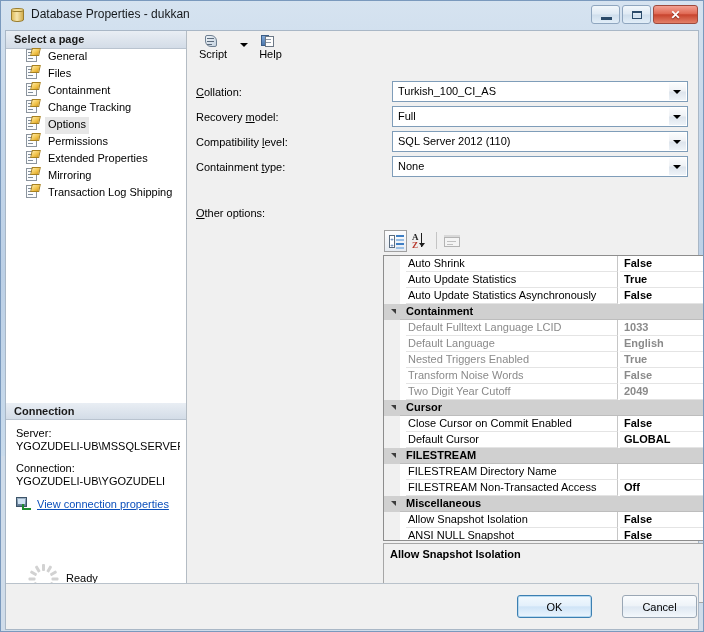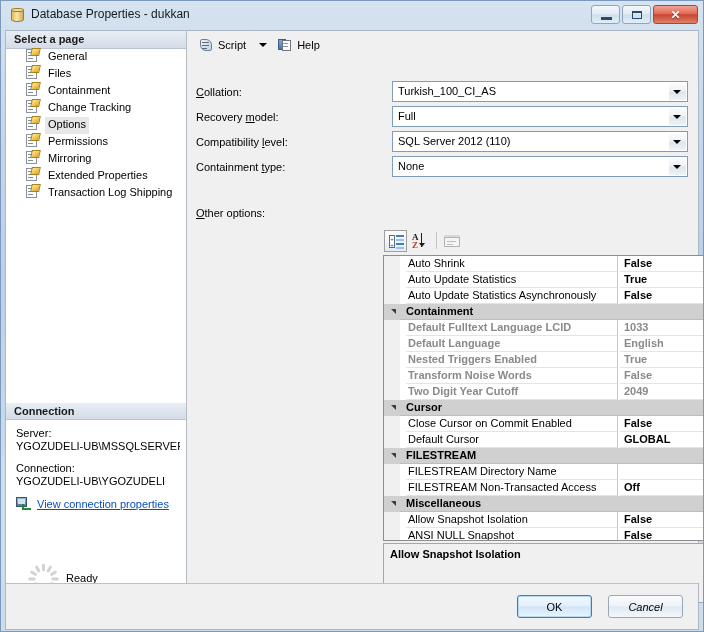--- a/index.html
+++ b/index.html
@@ -298,20 +298,21 @@
     padding-left: 8px;
     box-sizing: border-box;
   }
   .tb-item {
     display: flex;
     align-items: center;
     height: 22px;
     padding: 0 4px;
     font-size: 11px;
     cursor: default;
+    flex-direction: column;
   }
   .script-icon {
     position: relative;
     width: 15px; height: 14px;
     margin-right: 4px;
     flex: none;
   }
   .script-icon .pg {
     position: absolute;
     left: 1px; top: 1px;
@@ -582,21 +583,21 @@
     font-size: 11px;
     font-weight: bold;
     color: #000;
     border-bottom: 1px solid #e4e4e4;
     box-sizing: border-box;
     padding-left: 4px;
     white-space: nowrap;
     overflow: hidden;
   }
   .row.disabled .name,
-  .row.disabled .value { color: #8a8a8a; font-weight: bold; }
+  .row.disabled .value { color: #8a8a8a; }
   .row.category {
     background: #d0d0d0;
     height: 16px;
   }
   .row.category .cat-label {
     position: absolute;
     left: 22px; top: 0;
     height: 16px;
     line-height: 15px;
     font-size: 11px;
@@ -665,21 +666,21 @@
     justify-content: center;
     cursor: default;
     margin-left: 12px;
   }
   .btn.ok {
     right: 106px;
     border-color: #3c7fb1;
     box-shadow: 0 0 0 1px #b5d8f0 inset;
     background: linear-gradient(to bottom, #f2f9fe 0%, #e4f0fb 46%, #cfe4f7 52%, #ecf5fd 100%);
   }
-  .btn.cancel { right: 15px; font-style: italic; }
+  .btn.cancel { right: 1px; }
 </style>
 </head>
 <body>
 
 <div class="window">
 
   <div class="titlebar">
     <div class="title-icon">
       <div class="cyl-body"></div>
       <div class="cyl-top"></div>
@@ -766,31 +767,31 @@
             <span class="lbl">Permissions</span>
           </div>
           <div class="page-item">
             <span class="pg-icon">
               <span class="sheet"></span>
               <span class="ln l1"></span>
               <span class="ln l2"></span>
               <span class="ln l3"></span>
               <span class="star"></span>
             </span>
-            <span class="lbl">Mirroring</span>
+            <span class="lbl">Extended Properties</span>
           </div>
           <div class="page-item">
             <span class="pg-icon">
               <span class="sheet"></span>
               <span class="ln l1"></span>
               <span class="ln l2"></span>
               <span class="ln l3"></span>
               <span class="star"></span>
             </span>
-            <span class="lbl">Extended Properties</span>
+            <span class="lbl">Mirroring</span>
           </div>
           <div class="page-item">
             <span class="pg-icon">
               <span class="sheet"></span>
               <span class="ln l1"></span>
               <span class="ln l2"></span>
               <span class="ln l3"></span>
               <span class="star"></span>
             </span>
             <span class="lbl">Transaction Log Shipping</span>

